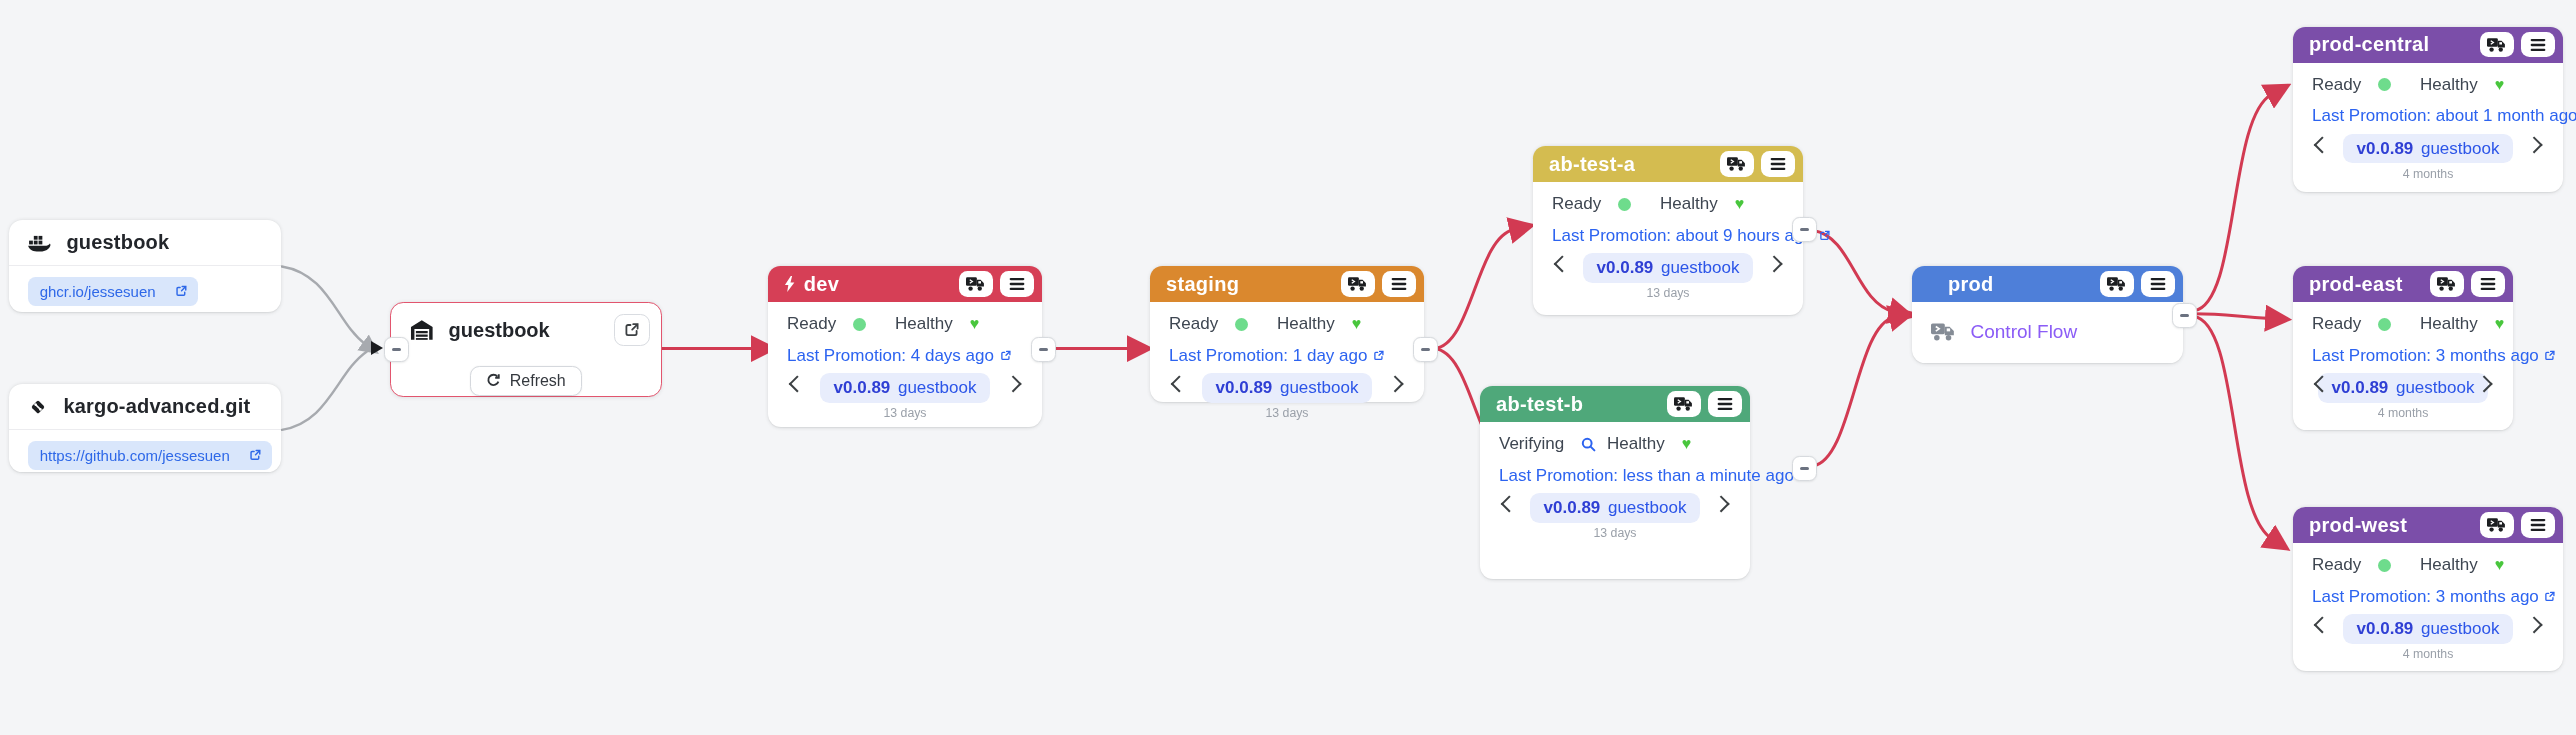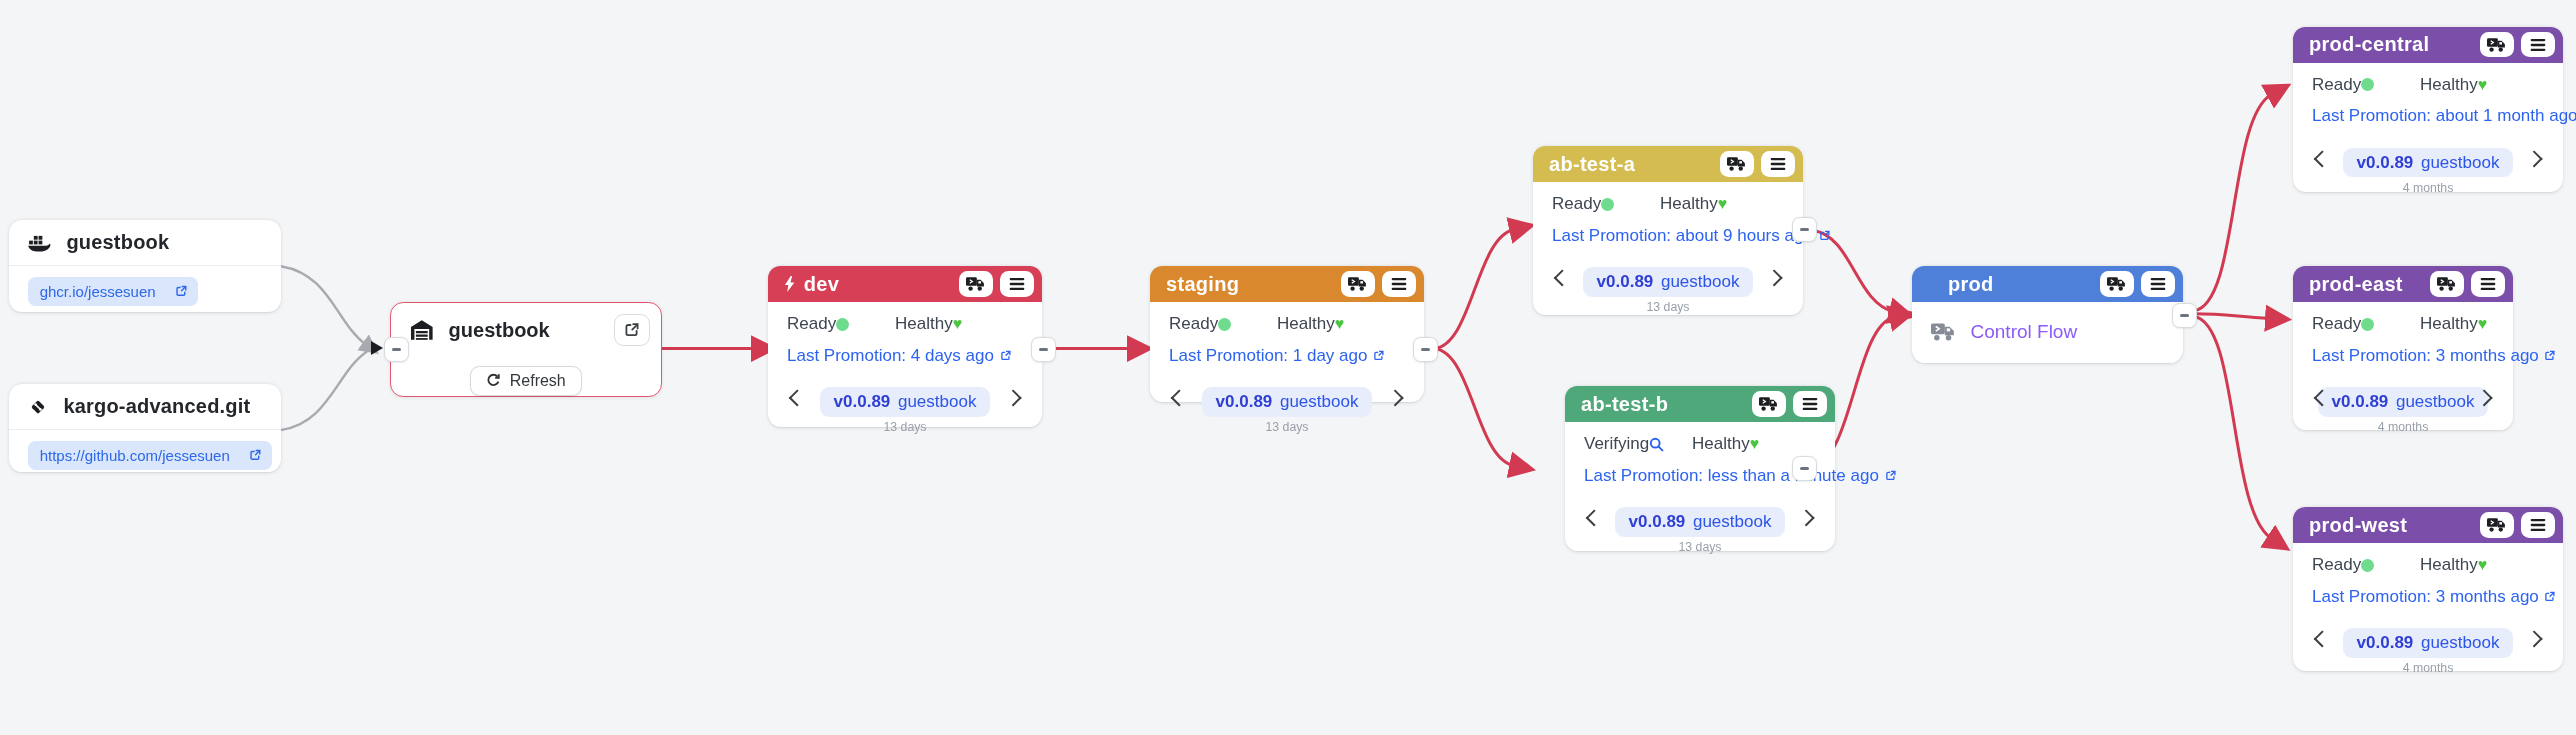--- a/index.html
+++ b/index.html
@@ -38,27 +38,27 @@
 
   
   .stage-header{height:36px;border-radius:12.3px 12.3px 0 0;display:flex;align-items:center;gap:8.5px;
                 padding:0 7.6px 0 16px;color:#fff;cursor:pointer;}
   .stage-title{font-weight:bold;font-size:20px;letter-spacing:0.3px;}
   .hdr-btns{margin-left:auto;display:flex;gap:7.6px;}
   .hdr-btn{width:34px;height:25.5px;background:#fff;border:none;border-radius:8.5px;
            display:flex;align-items:center;justify-content:center;cursor:pointer;padding:0;}
   .s-body{padding-top:12.3px;}
   .status-row{display:flex;align-items:center;padding:0 19px;}
-  .status{display:inline-flex;align-items:center;gap:0;font-size:17px;color:#3e4651;}
+  .status{display:inline-flex;align-items:center;gap:17px;font-size:17px;color:#3e4651;}
   .status.first{min-width:108px;}
   .dot{width:13.2px;height:13.2px;border-radius:50%;background:var(--ready-green,#6edc8c);display:inline-block;}
   .heart{color:var(--healthy-green,#49c63d);font-size:16px;line-height:1;}
   .promo{margin:11.3px 19px 0;display:flex;align-items:center;gap:5.7px;color:var(--link-blue,#2c63f0);
          font-size:17px;cursor:pointer;white-space:nowrap;}
-  .carousel{position:relative;margin-top:22px;height:29px;display:flex;align-items:center;justify-content:center;}
+  .carousel{position:relative;margin-top:8px;height:29px;display:flex;align-items:center;justify-content:center;}
   .chev-btn{position:absolute;top:0.9px;background:none;border:none;cursor:pointer;padding:3.8px;}
   .chev-btn.left{left:19px;}
   .chev-btn.right{right:19px;}
   .chev{display:block;width:10.4px;height:10.4px;border-style:solid;border-color:#3c4043;border-width:0;}
   .chev-l{border-left-width:2.5px;border-bottom-width:2.5px;transform:rotate(45deg);}
   .chev-r{border-right-width:2.5px;border-top-width:2.5px;transform:rotate(45deg);}
   .chip{display:inline-flex;align-items:center;gap:7.6px;background:var(--chip-bg,#e8edfc);border-radius:9.4px;
         padding:4.7px 14px;font-size:17px;cursor:pointer;}
   .chip .ver{color:#2f3fd4;font-weight:bold;}
   .chip .art{color:var(--chip-text,#2c55e8);}
@@ -378,21 +378,21 @@
       </span>
       <button class="chev-btn right">
           <i class="chev chev-r"></i>
         </button>
     </div>
     <div class="age">13 days</div>
   </div>
 </div>
 <div class="minus-btn" style="left:1792px;top:217px"></div>
 
-<div class="card" style="left:1565px;top:386px;width:270px;height:165px">
+<div class="card" style="left:1480px;top:386px;width:270px;height:193px">
   <div class="stage-header" style="background: rgb(79, 168, 122);">
     <span class="stage-title">ab-test-b</span>
     <div class="hdr-btns">
       <button class="hdr-btn">
         <svg width="20" height="16" viewBox="0 0 24 18">
           <g fill="#1c1e21">
               <rect x="0" y="1" width="13" height="10" rx="1.5"></rect>
               <path d="M13 4 h4.5 L21.5 8 v4 h-8.5 z"></path>
               <circle cx="5.5" cy="14.5" r="2.6"></circle>
               <circle cx="16.5" cy="14.5" r="2.6"></circle>

